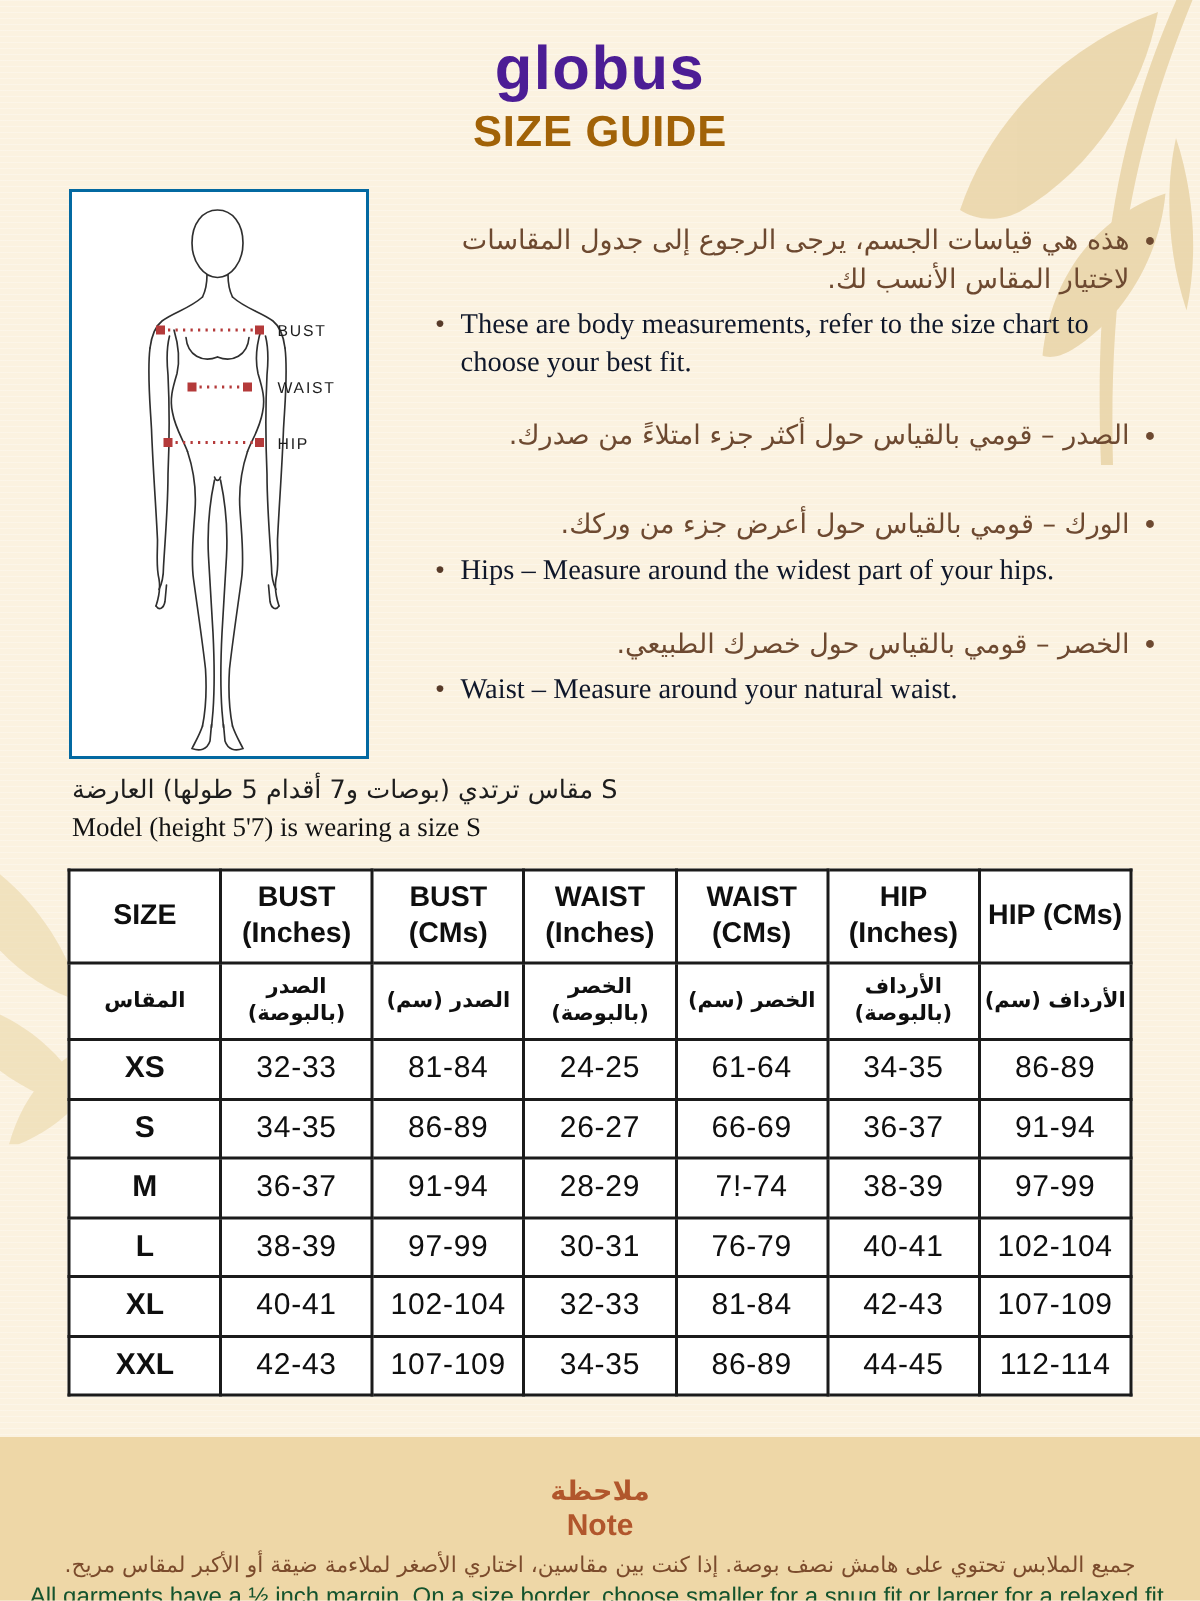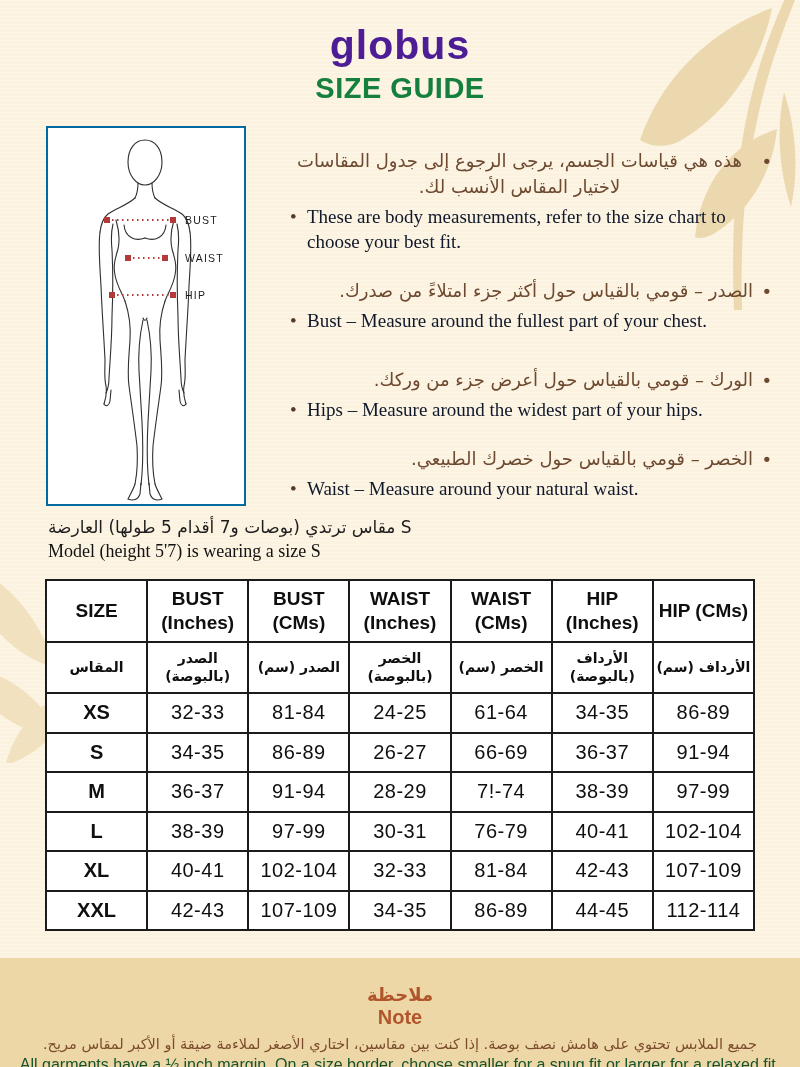--- a/index.html
+++ b/index.html
@@ -12,39 +12,39 @@
   .deco{position:absolute;pointer-events:none;}
   .deco-tr{top:0;right:0;}
   .deco-left{top:528px;left:0;}
 
   .logo{
     position:absolute;top:22px;left:0;width:100%;text-align:center;
     font-size:41px;font-weight:600;letter-spacing:1px;color:#4c1d95;
   }
   .title{
     position:absolute;top:72px;left:0;width:100%;text-align:center;
-    font-size:29px;font-weight:800;letter-spacing:.5px;color:#15803d;
+    font-size:29px;font-weight:800;letter-spacing:.5px;color:#a16207;
   }
 
   .figure-box{
     position:absolute;left:46px;top:126px;width:200px;height:380px;
     background:#ffffff;border:2px solid #0369a1;box-sizing:border-box;
   }
   .figure-box svg{display:block;}
 
   .bullets{position:absolute;left:286px;top:148px;width:488px;}
   .bgroup{margin-bottom:24px;}
   .bgroup.g2{margin-bottom:33px;}
   .bgroup.g3{margin-bottom:29px;}
   .bi{position:relative;line-height:1.45;}
   .bi-ar{
     direction:rtl;padding-right:21px;margin-bottom:4px;
     font-family:"DejaVu Sans",sans-serif;font-size:18px;color:#6d4930;
   }
-  .bi-ar.wrapL{text-align:center;}
+  .bi-ar.wrapL{text-align:right;}
   .bi-ar::before{content:"\2022";position:absolute;right:2px;top:1px;color:#6d4930;}
   .bi-en{
     padding-left:21px;line-height:1.32;
     font-family:"Liberation Serif",serif;font-size:19px;color:#0f172a;
   }
   .bi-en::before{content:"\2022";position:absolute;left:4px;top:0;color:#573a28;}
 
   .model{position:absolute;left:48px;top:517px;width:460px;}
   .model-ar{font-family:"DejaVu Sans",sans-serif;font-size:17px;color:#1d1d1d;direction:ltr;white-space:nowrap;}
   .model-en{font-family:"Liberation Serif",serif;font-size:18px;color:#121212;margin-top:4px;white-space:nowrap;}
@@ -140,21 +140,20 @@
   </svg>
 </div>
 
 <div class="bullets">
   <div class="bgroup g1">
     <div class="bi bi-ar wrapL">هذه هي قياسات الجسم، يرجى الرجوع إلى جدول المقاسات لاختيار المقاس الأنسب لك.</div>
     <div class="bi bi-en">These are body measurements, refer to the size chart to choose your best fit.</div>
   </div>
   <div class="bgroup g2">
     <div class="bi bi-ar">الصدر – قومي بالقياس حول أكثر جزء امتلاءً من صدرك.</div>
-    <div class="bi bi-en">Bust – Measure around the fullest part of your chest.</div>
   </div>
   <div class="bgroup g4">
     <div class="bi bi-ar">الورك – قومي بالقياس حول أعرض جزء من وركك.</div>
     <div class="bi bi-en">Hips – Measure around the widest part of your hips.</div>
   </div>
   <div class="bgroup g3">
     <div class="bi bi-ar">الخصر – قومي بالقياس حول خصرك الطبيعي.</div>
     <div class="bi bi-en">Waist – Measure around your natural waist.</div>
   </div>
 </div>

